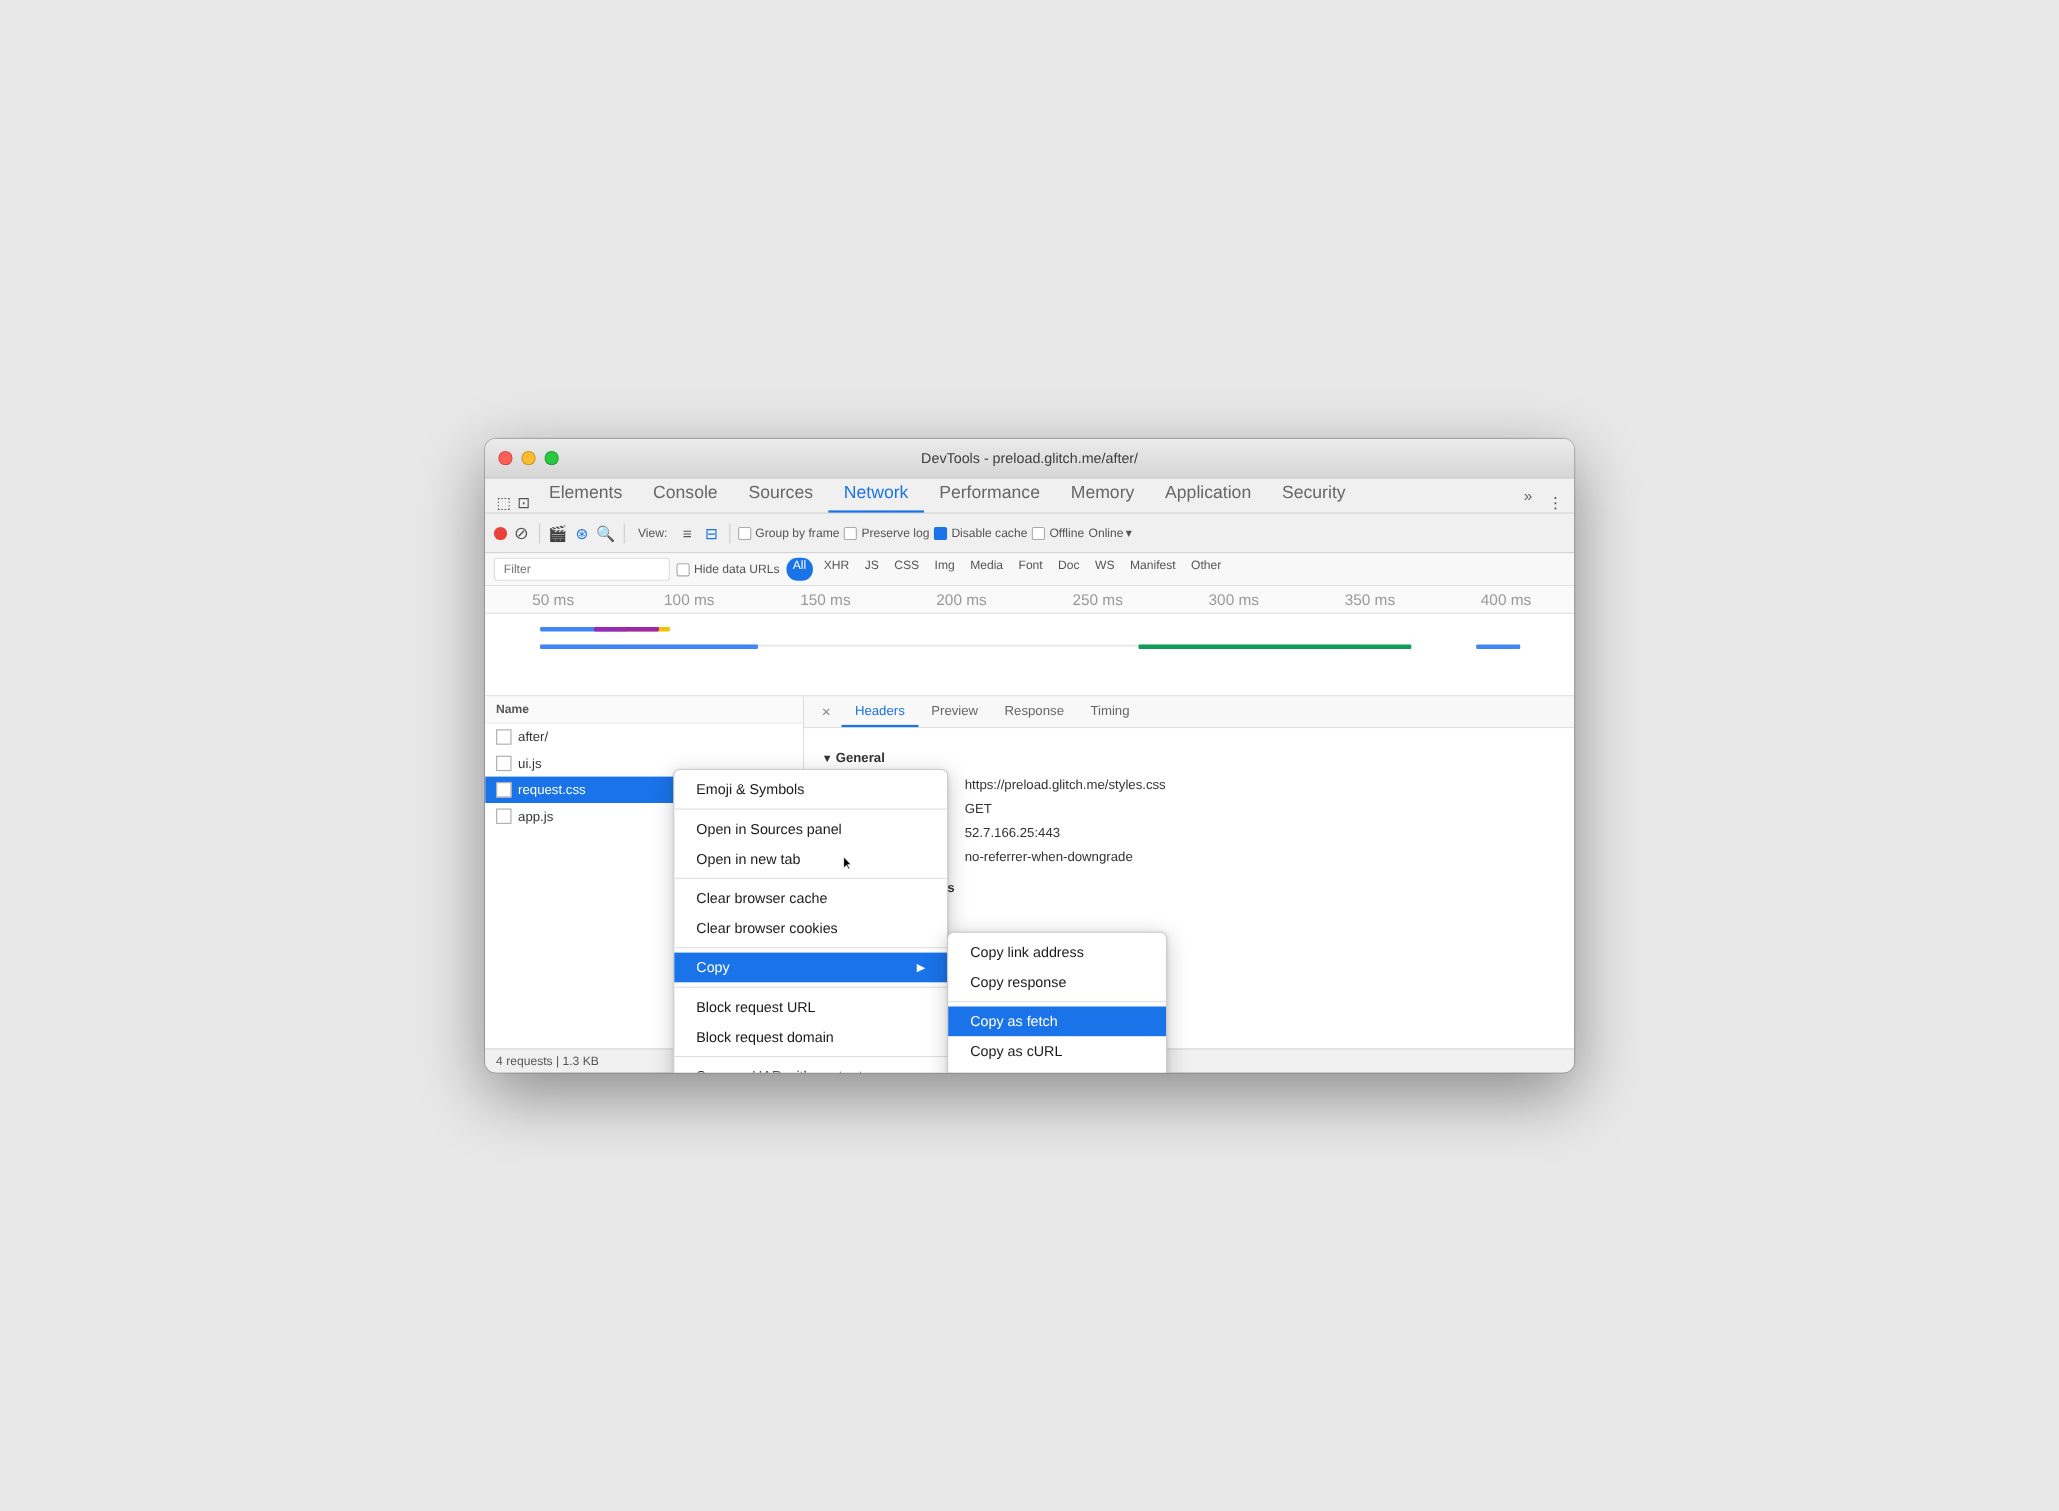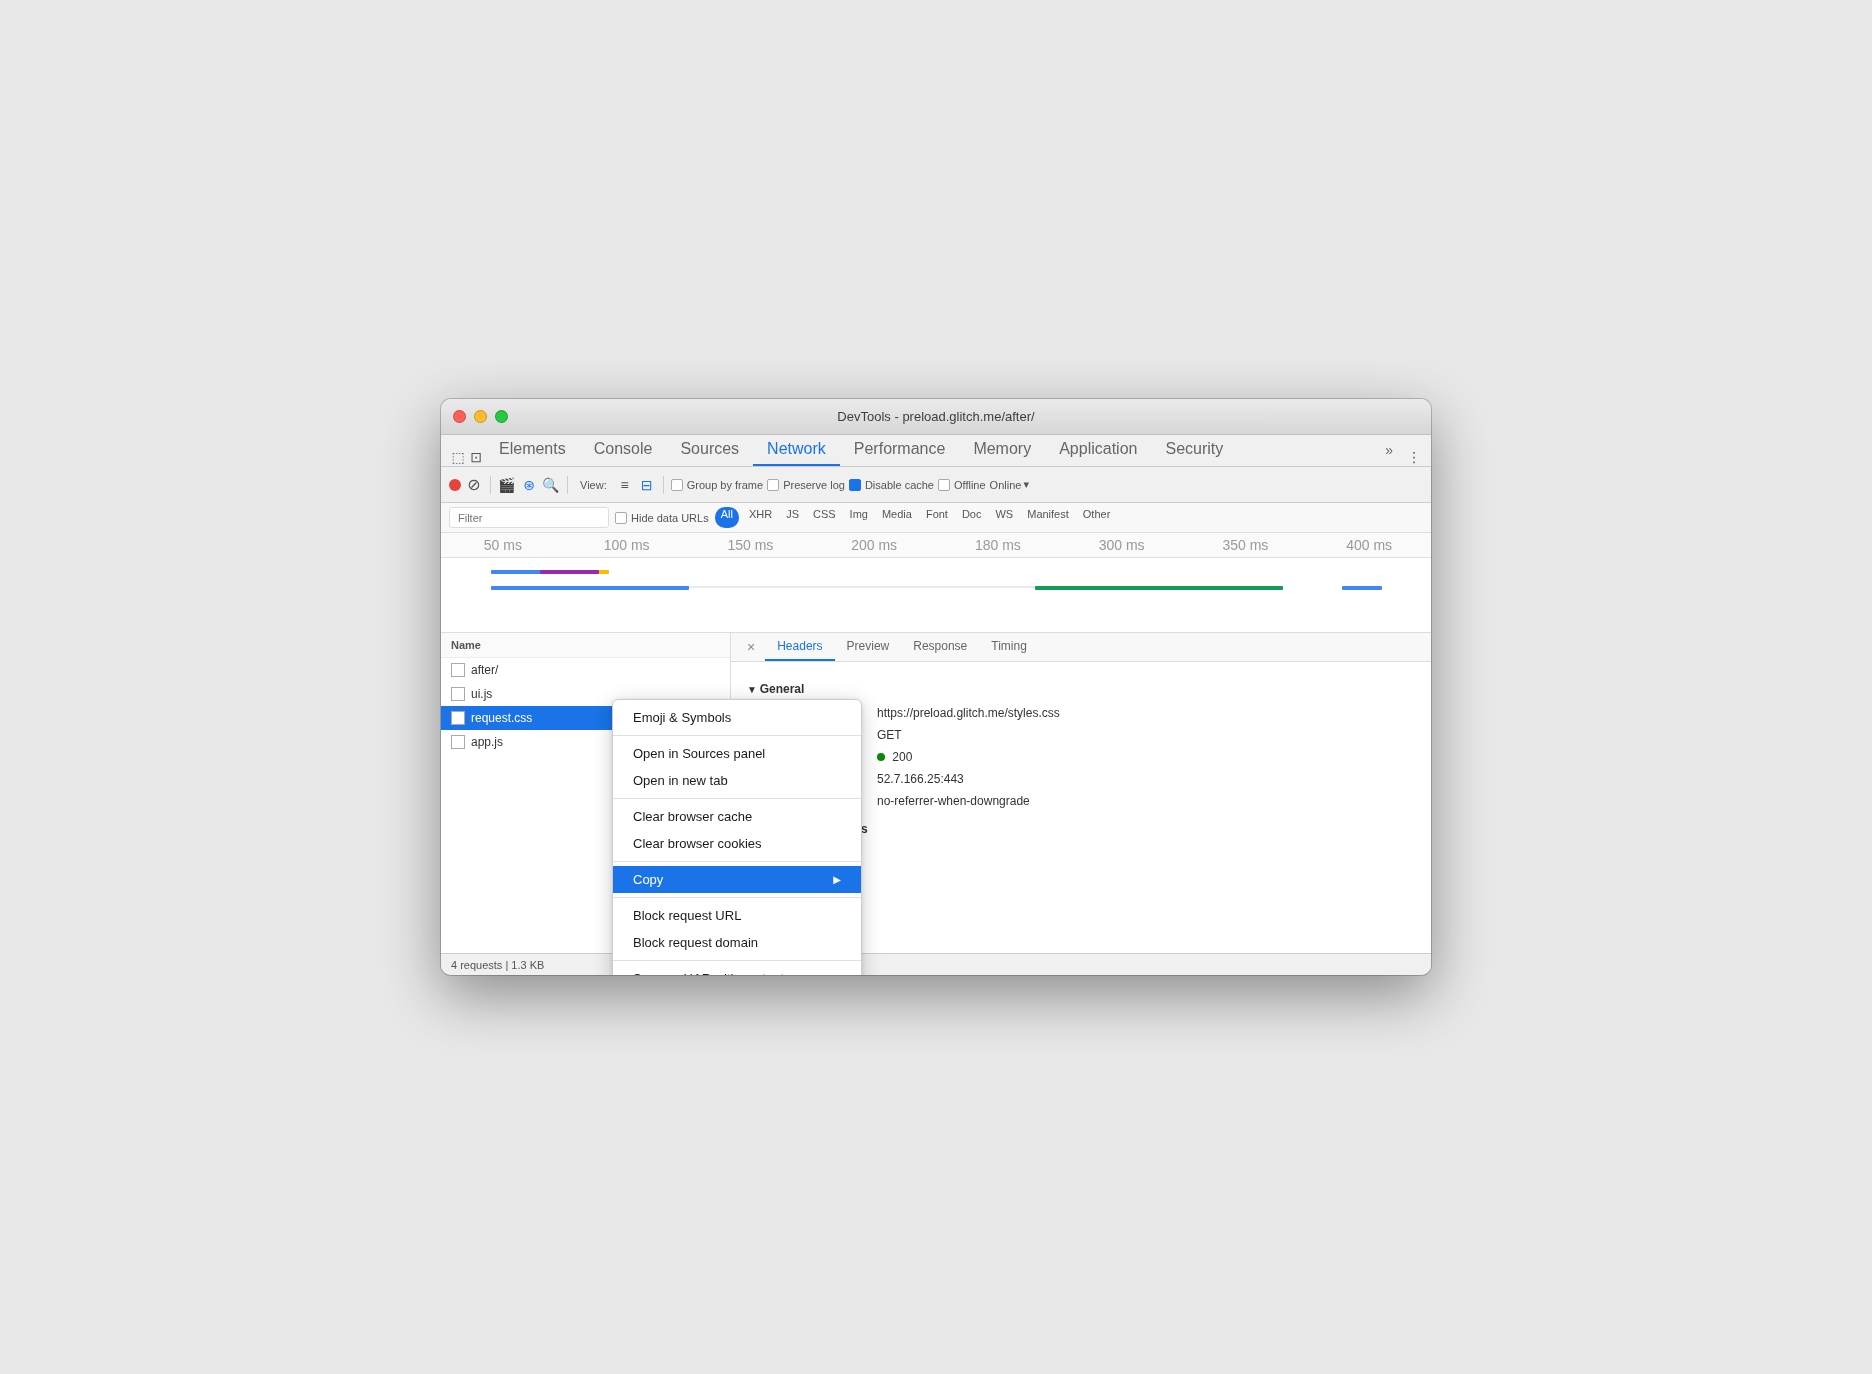--- a/index.html
+++ b/index.html
@@ -478,21 +478,21 @@
     <div class="filter-type">Manifest</div>
     <div class="filter-type">Other</div>
   </div>
 
   <div class="timeline">
     <div class="timeline-ruler">
       <div class="ruler-mark">50 ms</div>
       <div class="ruler-mark">100 ms</div>
       <div class="ruler-mark">150 ms</div>
       <div class="ruler-mark">200 ms</div>
-      <div class="ruler-mark">180 ms</div>
+      <div class="ruler-mark">250 ms</div>
       <div class="ruler-mark">300 ms</div>
       <div class="ruler-mark">350 ms</div>
       <div class="ruler-mark">400 ms</div>
     </div>
     <div class="timeline-bars">
 
       <div class="timeline-bar" style="left:5%; width:8%; background:#4285f4; top: 12px;"></div>
       <div class="timeline-bar" style="left:12%; width:5%; background:#fbbc04; top: 12px;"></div>
       <div class="timeline-bar" style="left:10%; width:6%; background:#9c27b0; top: 12px;"></div>
       <div class="timeline-bar" style="left:5%; width:75%; background:#e8eaed; top: 28px; height: 2px;"></div>
@@ -537,27 +537,20 @@
           <div class="section-title">General</div>
           <div class="header-row">
             <span class="header-key">Request URL:</span>
             <span class="header-value">https://preload.glitch.me/styles.css</span>
           </div>
           <div class="header-row">
             <span class="header-key">Request Method:</span>
             <span class="header-value">GET</span>
           </div>
           <div class="header-row">
-            <span class="header-key">Status Code:</span>
-            <span class="header-value">
-              <span class="status-dot"></span>
-              <span>200</span>
-            </span>
-          </div>
-          <div class="header-row">
             <span class="header-key">Remote Address:</span>
             <span class="header-value">52.7.166.25:443</span>
           </div>
           <div class="header-row">
             <span class="header-key">Referrer Policy:</span>
             <span class="header-value">no-referrer-when-downgrade</span>
           </div>
           <div class="section-title" style="margin-top:12px;">Response Headers</div>
         </div>
       </div>
@@ -600,14 +593,36 @@
       <div class="context-menu-item">
         <span>Block request domain</span>
       </div>
       <div class="context-menu-separator"></div>
       <div class="context-menu-item">
         <span>Save as HAR with content</span>
       </div>
 
     </div>
 
+    <div class="sub-context-menu">
+      <div class="context-menu-item">
+        <span>Copy link address</span>
+      </div>
+      <div class="context-menu-item">
+        <span>Copy response</span>
+      </div>
+      <div class="context-menu-separator"></div>
+      <div class="context-menu-item highlighted">
+        <span>Copy as fetch</span>
+      </div>
+      <div class="context-menu-item">
+        <span>Copy as cURL</span>
+      </div>
+      <div class="context-menu-item">
+        
+      </div>
+
+      <svg class="cursor" style="position:absolute; left:155px; top:76px;" viewBox="0 0 24 24" width="20" height="30">
+        <path d="M 0 0 L 0 20 L 5 15 L 9 22 L 11 21 L 7 14 L 13 14 Z" fill="black" stroke="white" stroke-width="1"></path>
+      </svg>
+    </div>
   </div>
 </div>
 
 </body></html>

